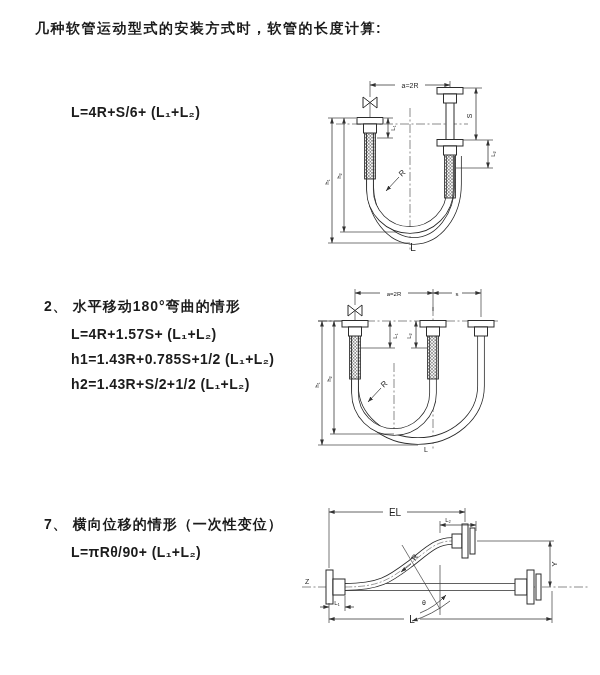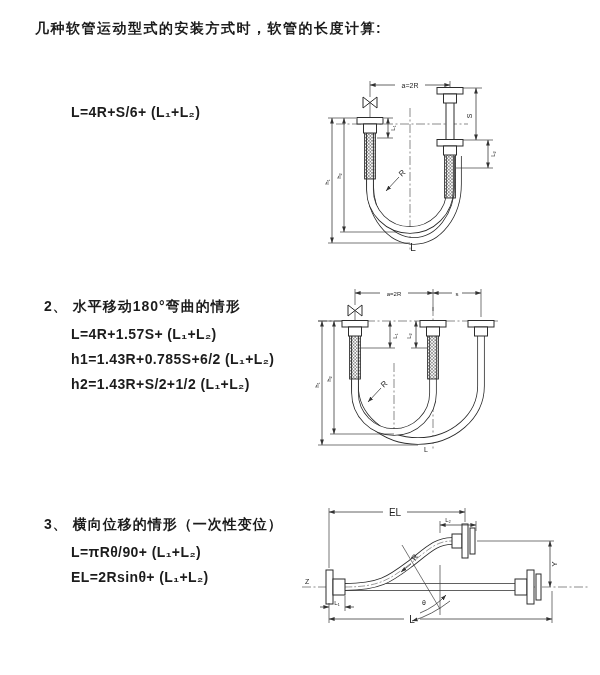--- a/index.html
+++ b/index.html
@@ -47,28 +47,27 @@
 
 <div class="title">几种软管运动型式的安装方式时，软管的长度计算:</div>
 
 <section class="sec" style="top:100px">
   <div class="formula">L=4R+S/6+ (L₁+L₂)</div>
 </section>
 
 <section class="sec" style="top:298px">
   <div class="sec-heading">2、 水平移动180°弯曲的情形</div>
   <div class="formula">L=4R+1.57S+ (L₁+L₂)</div>
-  <div class="formula">h1=1.43R+0.785S+6/2 (L₁+L₂)</div>
+  <div class="formula">h1=1.43R+0.785S+1/2 (L₁+L₂)</div>
   <div class="formula">h2=1.43R+S/2+1/2 (L₁+L₂)</div>
 </section>
 
 <section class="sec" style="top:516px">
-  <div class="sec-heading">3、 横向位移的情形（一次性变位）</div>
+  <div class="sec-heading">7、 横向位移的情形（一次性变位）</div>
   <div class="formula">L=πRθ/90+ (L₁+L₂)</div>
-  <div class="formula">EL=2Rsinθ+ (L₁+L₂)</div>
 </section>
 
 <svg class="diag" style="left:316px;top:72px" width="212" height="185" viewBox="0 0 212 185">
   <g>
     <path class="cl" d="M94,36 V180"></path>
     <path class="cl" d="M20,52 H152"></path>
   </g>
   <g>
     <path class="tube-o" d="M54,61 V112 A44,57 0 0 0 142,112 V84"></path>
     <path class="tube-i" d="M54,61 V112 A44,57 0 0 0 142,112 V84"></path>

